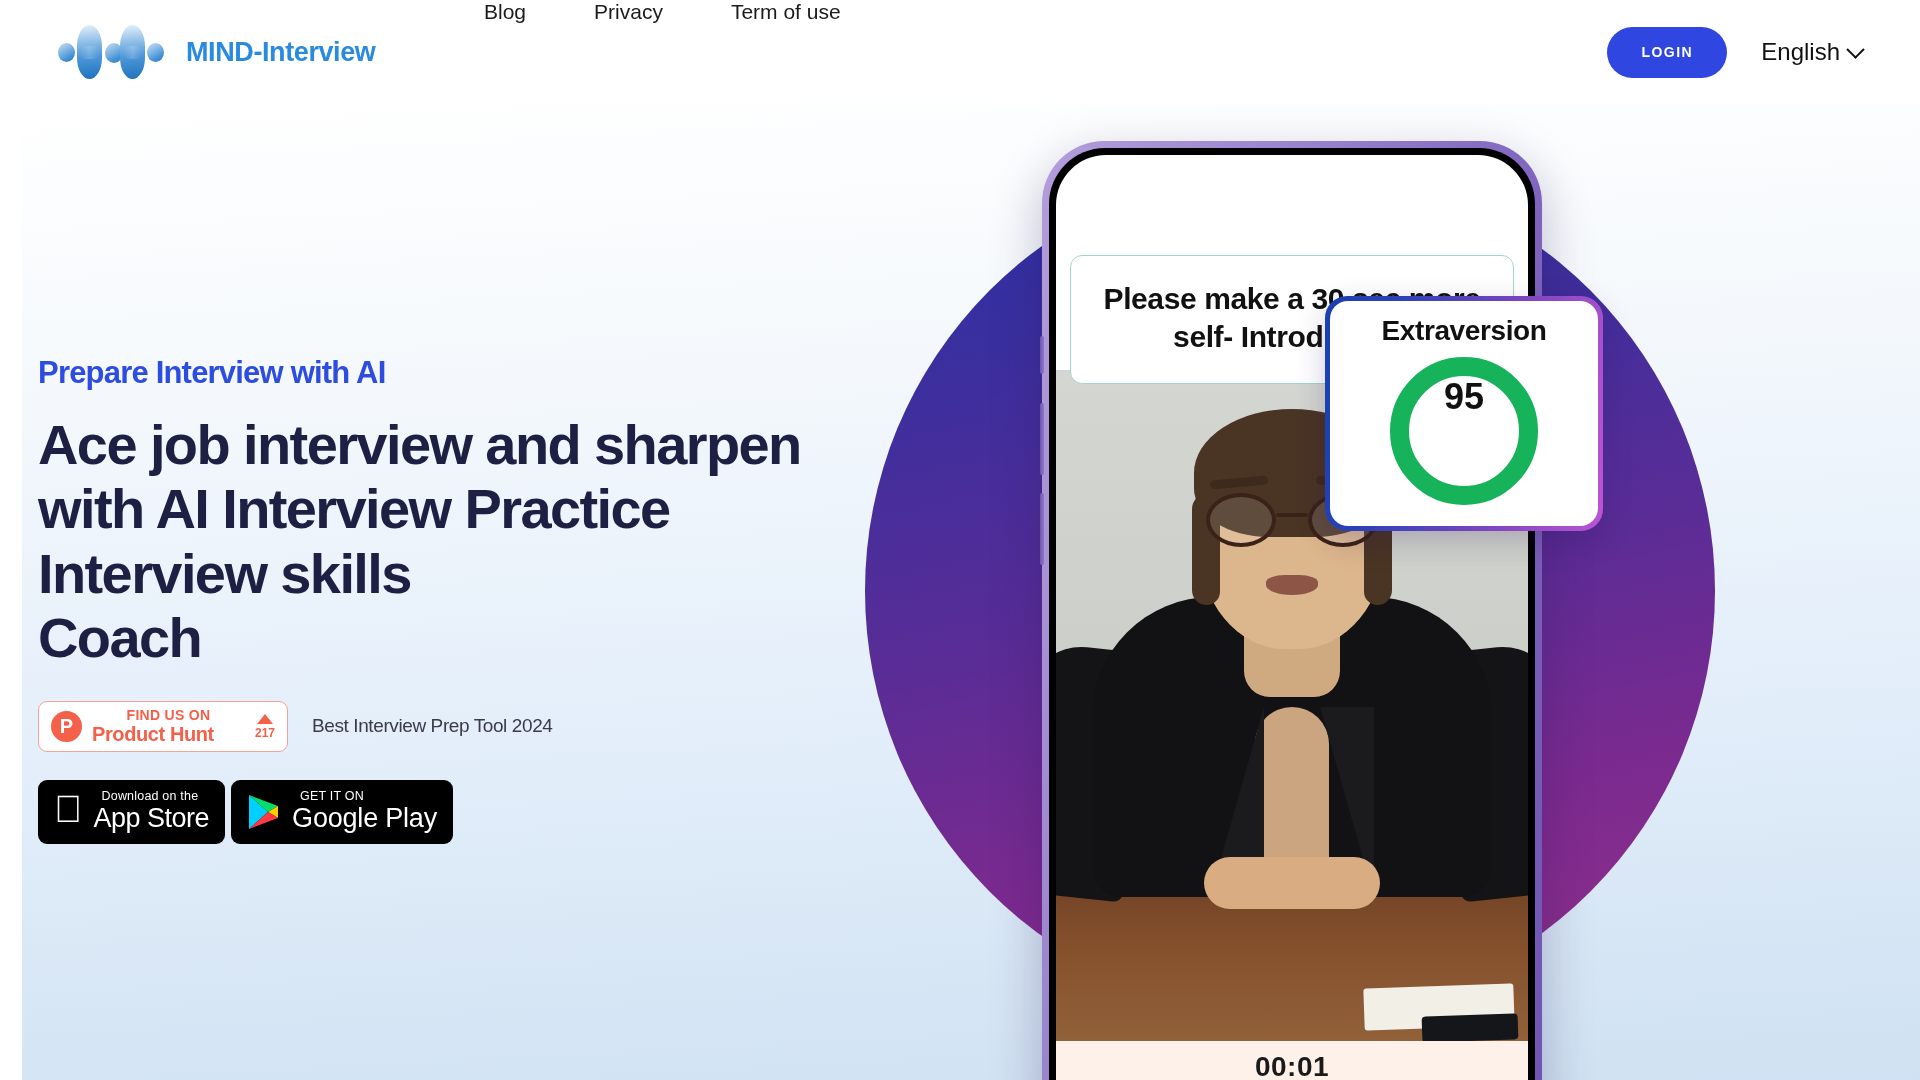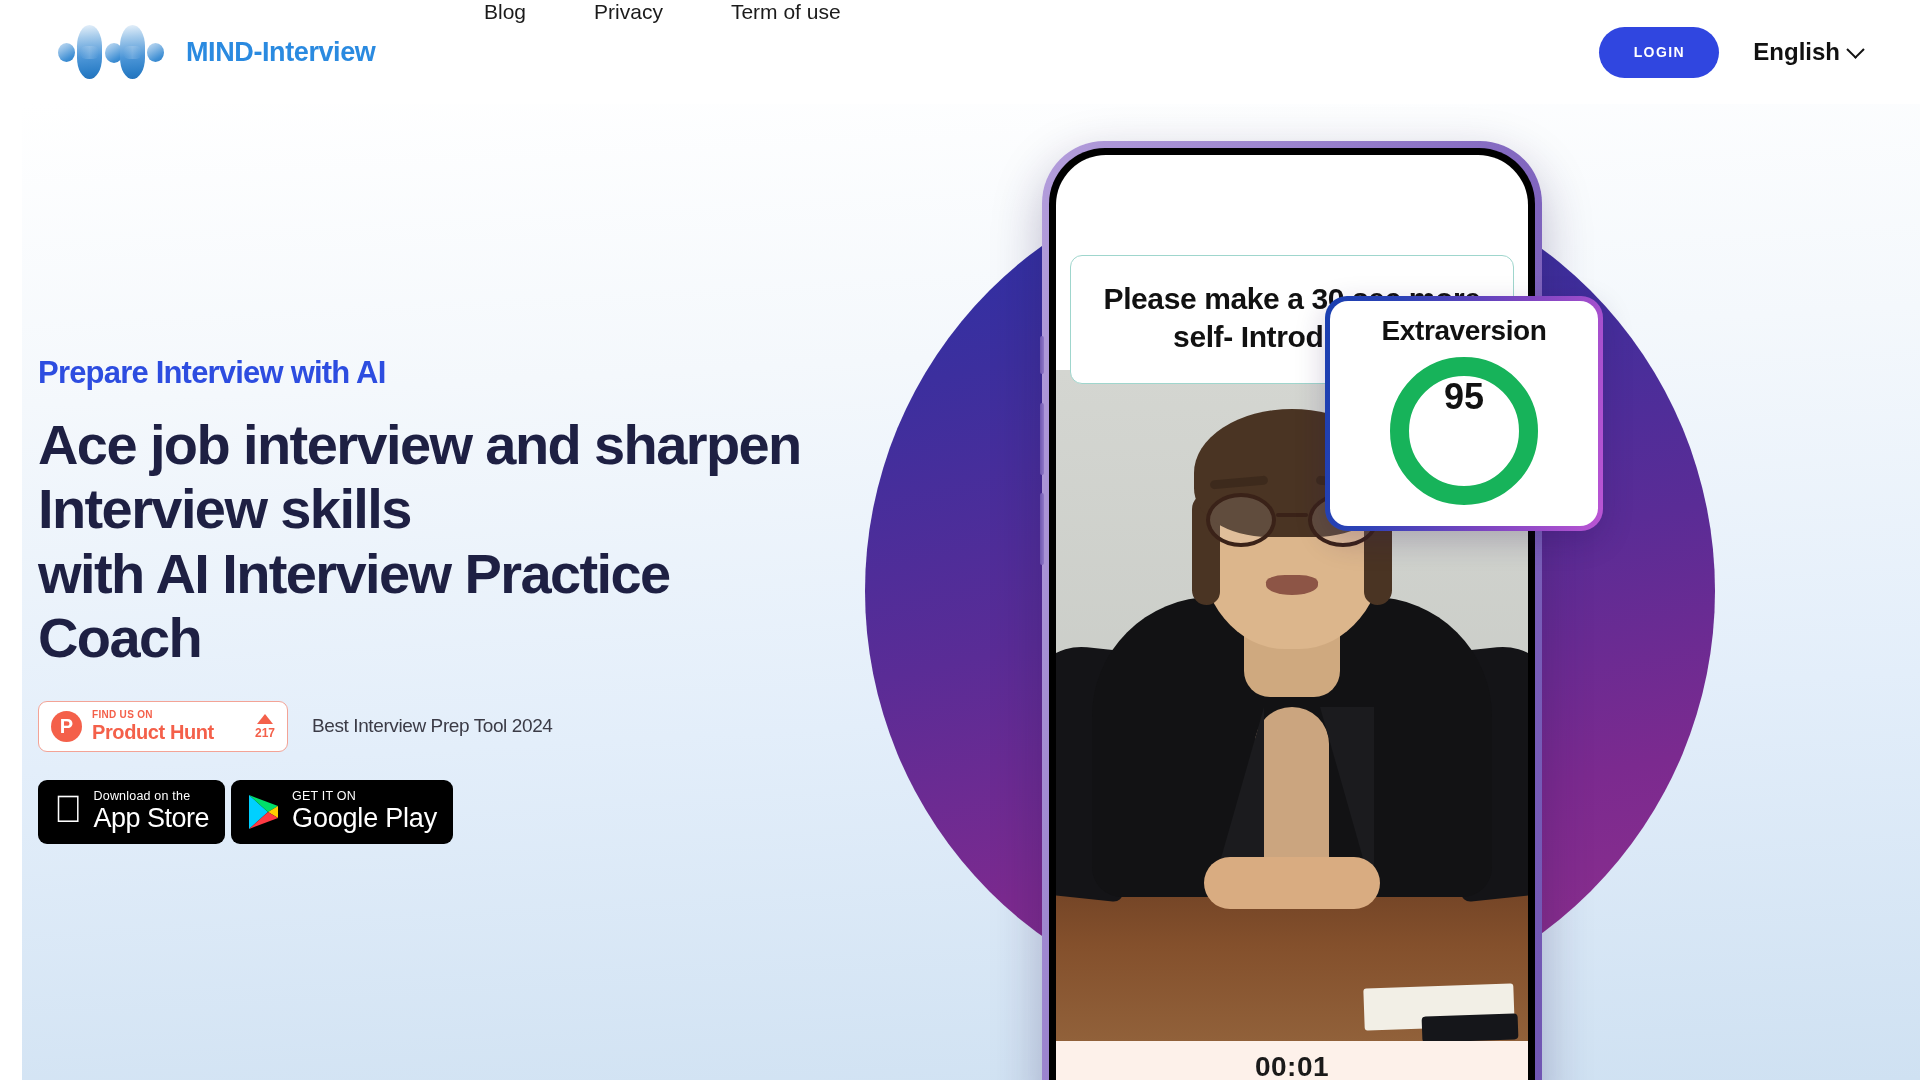--- a/index.html
+++ b/index.html
@@ -77,21 +77,21 @@
   .login-btn {
     background: #3046e0; color: #fff;
     border: none; border-radius: 26px;
     width: 120px; height: 51px;
     font-family: "Liberation Sans", sans-serif;
     font-size: 14px; font-weight: 700; letter-spacing: 1.4px;
     cursor: pointer;
   }
   .lang {
     display: flex; align-items: center; gap: 9px;
-    font-size: 24px; color: #111; cursor: pointer; font-weight: bold;
+    font-size: 24px; color: #111; cursor: pointer;
   }
   .chev {
     width: 13px; height: 13px;
     border-right: 2px solid #111; border-bottom: 2px solid #111;
     transform: rotate(45deg) translate(-2px,-2px);
   }
 
   
   .left-col { position: absolute; left: 38px; top: 355px; width: 850px; z-index: 20; }
   .eyebrow {
@@ -121,39 +121,39 @@
     display: flex; align-items: center; padding: 0 12px; gap: 10px;
     cursor: pointer;
   }
   .ph-logo {
     width: 31px; height: 31px; border-radius: 50%;
     background: #f4604a; color: #fff;
     display: flex; align-items: center; justify-content: center;
     font-size: 20px; font-weight: 700; font-family: "Liberation Sans", sans-serif;
   }
   .ph-txt { flex: 1; line-height: 1; }
-  .ph-small { font-size: 10px; font-weight: 700; color: #f4604a; letter-spacing: .3px; }
+  .ph-small { font-size: 14px; font-weight: 700; color: #f4604a; letter-spacing: .3px; text-align: center; }
   .ph-big { font-size: 20px; font-weight: 700; color: #f4604a; letter-spacing: -0.4px; margin-top: 2px; }
   .ph-vote { text-align: center; line-height: 1; }
   .ph-tri {
     width: 0; height: 0; margin: 0 auto 3px;
     border-left: 8px solid transparent; border-right: 8px solid transparent;
     border-bottom: 10px solid #f4604a;
   }
   .ph-count { font-size: 12px; font-weight: 700; color: #f4604a; }
   .best-txt { font-size: 19px; color: #3b3b46; letter-spacing: -0.4px; white-space: nowrap; }
 
   .stores { margin-top: 28px; display: flex; gap: 6px; }
   .store {
     height: 64px; background: #000; border-radius: 9px;
     display: flex; align-items: center; gap: 11px;
     padding: 0 16px; cursor: pointer;
   }
   .store-txt { line-height: 1.05; color: #fff; }
-  .store-top { font-size: 12.5px; letter-spacing: .2px; }
+  .store-top { font-size: 12.5px; letter-spacing: .2px; margin-left: 8px; }
   .store-bot { font-size: 27px; letter-spacing: -0.5px; margin-top: 1px; }
   .store-bot.gp { letter-spacing: -0.2px; }
   .apple-glyph { font-size: 38px; color: #fff; line-height: 0.9; margin-top: -5px; }
 
   
   .visual { position: absolute; left: 880px; top: 104px; width: 1040px; height: 976px; }
   .purple-circle {
     position: absolute; left: -15px; top: 62px;
     width: 850px; height: 850px; border-radius: 50%;
     background: linear-gradient(168deg, #2a31a8 0%, #3c2f9e 22%, #5a2c96 50%, #7b2a8f 74%, #93308c 100%);
@@ -414,22 +414,22 @@
       </div>
     </div>
   </div>
 
   <div class="left-col">
 
     <div class="eyebrow">Prepare Interview with AI</div>
 
     <h1 class="headline">
       <span class="ln">Ace job interview and sharpen</span>
+      <span class="ln">with AI Interview Practice</span>
       <span class="ln">Interview skills</span>
-      <span class="ln">with AI Interview Practice</span>
       <span class="ln">Coach</span>
     </h1>
 
 
     <div class="badges-row">
       <div class="ph-badge">
         <div class="ph-logo">P</div>
         <div class="ph-txt">
           <div class="ph-small">FIND US ON</div>
           <div class="ph-big">Product Hunt</div>

